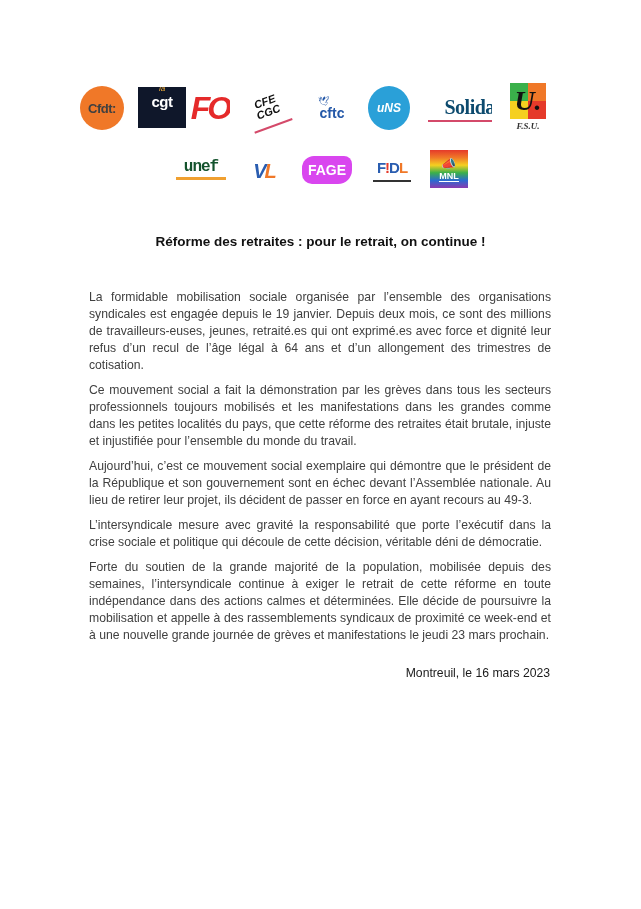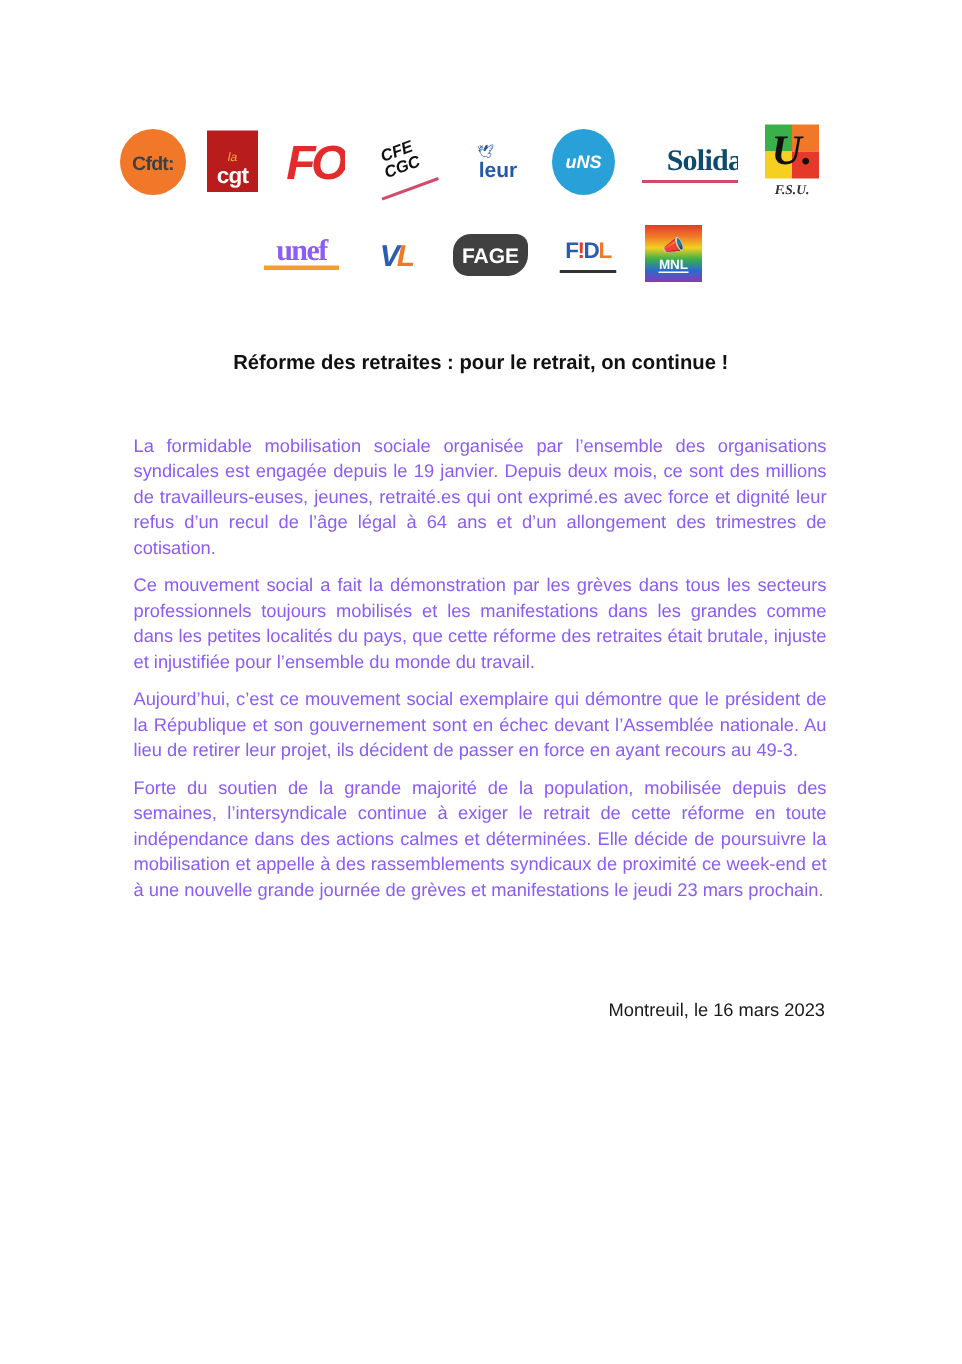--- a/index.html
+++ b/index.html
@@ -3,57 +3,57 @@
   <meta charset="utf-8">
   <style>
     * { box-sizing: border-box; margin: 0; padding: 0; }
     html, body { width: 641px; height: 909px; background: #ffffff; overflow: hidden; }
     body { position: relative; font-family: "Liberation Sans", "DejaVu Sans", sans-serif; color: #1a1a1a; }
 
     .logo { position: absolute; display: flex; align-items: center; justify-content: center; overflow: hidden; }
 
     
     .cfdt { left: 80px; top: 86px; width: 44px; height: 44px; border-radius: 50%; background: #f07828; color: #404040; font-weight: bold; font-size: 13px; letter-spacing: -0.5px; }
-    .cgt { left: 138px; top: 87px; width: 34px; height: 41px; background: #b91c1c; color: #fff; flex-direction: column; justify-content: flex-end; padding-bottom: 3px; }
+    .cgt { left: 138px; top: 87px; width: 48px; height: 41px; background: #0f172a; color: #fff; flex-direction: column; justify-content: flex-end; padding-bottom: 19px; }
     .cgt .scr { font-size: 8px; font-style: italic; color: #f7b33b; line-height: 8px; margin-bottom: 1px; }
     .cgt .txt { font-size: 15px; font-weight: bold; line-height: 15px; letter-spacing: -0.5px; }
     .fo { left: 190px; top: 88px; width: 40px; height: 40px; color: #e52a2a; font-size: 32px; font-weight: bold; font-style: italic; letter-spacing: -3px; }
     .cfecgc { left: 247px; top: 88px; width: 40px; height: 40px; transform: rotate(-20deg); flex-direction: column; background: #fff; border-bottom: 2px solid #d44a6a; }
     .cfecgc span { font-size: 11px; font-weight: bold; line-height: 11px; color: #111; font-style: italic; }
     .cftc { left: 312px; top: 92px; width: 40px; height: 32px; flex-direction: column; color: #2458a8; }
     .cftc .bird { font-size: 9px; line-height: 9px; align-self: flex-start; margin-left: 6px; }
     .cftc .txt { font-size: 14px; font-weight: bold; line-height: 14px; }
     .unsa { left: 368px; top: 86px; width: 42px; height: 44px; border-radius: 50%; background: #2aa0d8; color: #fff; font-size: 12px; font-weight: bold; font-style: italic; }
     .solidaires { left: 428px; top: 94px; width: 64px; height: 28px; flex-direction: column; border-bottom: 2px solid #d44a6a; }
     .solidaires .txt { font-family: "Liberation Serif", "DejaVu Serif", serif; font-weight: bold; font-size: 20px; color: #0c4a6e; letter-spacing: -0.5px; margin-left: 48px; }
     .fsu { left: 508px; top: 82px; width: 40px; height: 50px; flex-direction: column; }
     .fsu .box { width: 36px; height: 36px; display: grid; grid-template-columns: 1fr 1fr; grid-template-rows: 1fr 1fr; position: relative; }
     .fsu .box i { display: block; }
     .fsu .u { position: absolute; left: 0; top: 0; width: 36px; height: 36px; display: flex; align-items: center; justify-content: center; font-family: "Liberation Serif", serif; font-weight: bold; font-style: italic; font-size: 28px; color: #111; }
     .fsu .lbl { font-family: "Liberation Serif", serif; font-style: italic; font-weight: bold; font-size: 9px; color: #333; margin-top: 2px; }
 
     
     .unef { left: 172px; top: 154px; width: 58px; height: 28px; flex-direction: column; }
-    .unef .txt { font-family: Liberation Serif, serif; font-weight: bold; font-size: 20px; color: #8b5cf6; line-height: 20px; letter-spacing: -1px; }
+    .unef .txt { font-family: Liberation Mono, monospace; font-weight: bold; font-size: 16px; color: #14532d; line-height: 20px; letter-spacing: -1px; }
     .unef .sub { width: 50px; height: 3px; background: #f0a030; }
     .vl { left: 244px; top: 156px; width: 40px; height: 30px; flex-direction: column; }
     .vl .txt { font-size: 20px; font-weight: bold; font-style: italic; color: #2a5db0; line-height: 20px; letter-spacing: -2px; }
     .vl .txt b { color: #f07828; }
-    .fage { left: 302px; top: 156px; width: 50px; height: 28px; background: #404040; border-radius: 12px 8px 14px 10px; color: #fff; font-size: 14px; font-weight: bold; }
+    .fage { left: 302px; top: 156px; width: 50px; height: 28px; background: #d946ef; border-radius: 12px 8px 14px 10px; color: #fff; font-size: 14px; font-weight: bold; }
     .fidl { left: 373px; top: 160px; width: 38px; height: 22px; flex-direction: column; justify-content: space-between; }
     .fidl .txt { font-size: 15px; font-weight: bold; letter-spacing: -1px; line-height: 15px; }
     .fidl .txt .f { color: #2a5db0; } .fidl .txt .i { color: #e53a2a; } .fidl .txt .d { color: #2a5db0; } .fidl .txt .l { color: #f07828; }
     .fidl .bar { width: 38px; height: 2px; background: #333; }
     .mnl { left: 430px; top: 150px; width: 38px; height: 38px; background: linear-gradient(to bottom, #e53a2a 0%, #f07828 20%, #f5d020 40%, #3ab04a 60%, #2a6ad0 80%, #8a3ab0 100%); color: #fff; flex-direction: column; }
     .mnl .ico { font-size: 12px; line-height: 14px; }
     .mnl .txt { font-size: 9px; font-weight: bold; line-height: 10px; border-bottom: 1px solid #fff; }
 
     
     .title { position: absolute; left: 0; width: 641px; top: 234px; text-align: center; font-weight: bold; font-size: 13.5px; color: #111; }
-    .body { position: absolute; left: 89px; width: 462px; top: 289px; font-size: 12.2px; line-height: 17px; color: #8b5cf6; }
+    .body { position: absolute; left: 89px; width: 462px; top: 289px; font-size: 12.2px; line-height: 17px; color: #404040; }
     .body p { text-align: justify; margin-bottom: 8px; }
     .signoff { position: absolute; right: 91px; top: 666px; font-size: 12.2px; color: #1a1a1a; }
   </style>
 </head>
 <body>
 
 <div class="logo cfdt">
     <span>Cfdt:</span>
   </div>
 <div class="logo cgt">
@@ -62,21 +62,21 @@
 </div>
 <div class="logo fo">
     <span>FO</span>
   </div>
 <div class="logo cfecgc">
   <span>CFE</span>
   <span>CGC</span>
 </div>
 <div class="logo cftc">
   <span class="bird">🕊</span>
-  <span class="txt">leur</span>
+  <span class="txt">cftc</span>
 </div>
 <div class="logo unsa">
     <span>uNS</span>
   </div>
 <div class="logo solidaires">
     <span class="txt">Solidaires</span>
   </div>
 <div class="logo fsu">
   <div class="box">
     <i style="background:#3ab04a"></i>
@@ -105,15 +105,16 @@
 <div class="logo mnl">
   <span class="ico">📣</span>
   <span class="txt">MNL</span>
 </div>
 
 <div class="title">Réforme des retraites : pour le retrait, on continue !</div>
 <div class="body">
   <p>La formidable mobilisation sociale organisée par l’ensemble des organisations syndicales est engagée depuis le 19 janvier. Depuis deux mois, ce sont des millions de travailleurs-euses, jeunes, retraité.es qui ont exprimé.es avec force et dignité leur refus d’un recul de l’âge légal à 64 ans et d’un allongement des trimestres de cotisation.</p>
   <p>Ce mouvement social a fait la démonstration par les grèves dans tous les secteurs professionnels toujours mobilisés et les manifestations dans les grandes comme dans les petites localités du pays, que cette réforme des retraites était brutale, injuste et injustifiée pour l’ensemble du monde du travail.</p>
   <p>Aujourd’hui, c’est ce mouvement social exemplaire qui démontre que le président de la République et son gouvernement sont en échec devant l’Assemblée nationale. Au lieu de retirer leur projet, ils décident de passer en force en ayant recours au 49-3.</p>
+  <p>L’intersyndicale mesure avec gravité la responsabilité que porte l’exécutif dans la crise sociale et politique qui découle de cette décision, véritable déni de démocratie.</p>
   <p>Forte du soutien de la grande majorité de la population, mobilisée depuis des semaines, l’intersyndicale continue à exiger le retrait de cette réforme en toute indépendance dans des actions calmes et déterminées. Elle décide de poursuivre la mobilisation et appelle à des rassemblements syndicaux de proximité ce week-end et à une nouvelle grande journée de grèves et manifestations le jeudi 23 mars prochain.</p>
 </div>
 <div class="signoff">Montreuil, le 16 mars 2023</div>
 
 </body></html>

